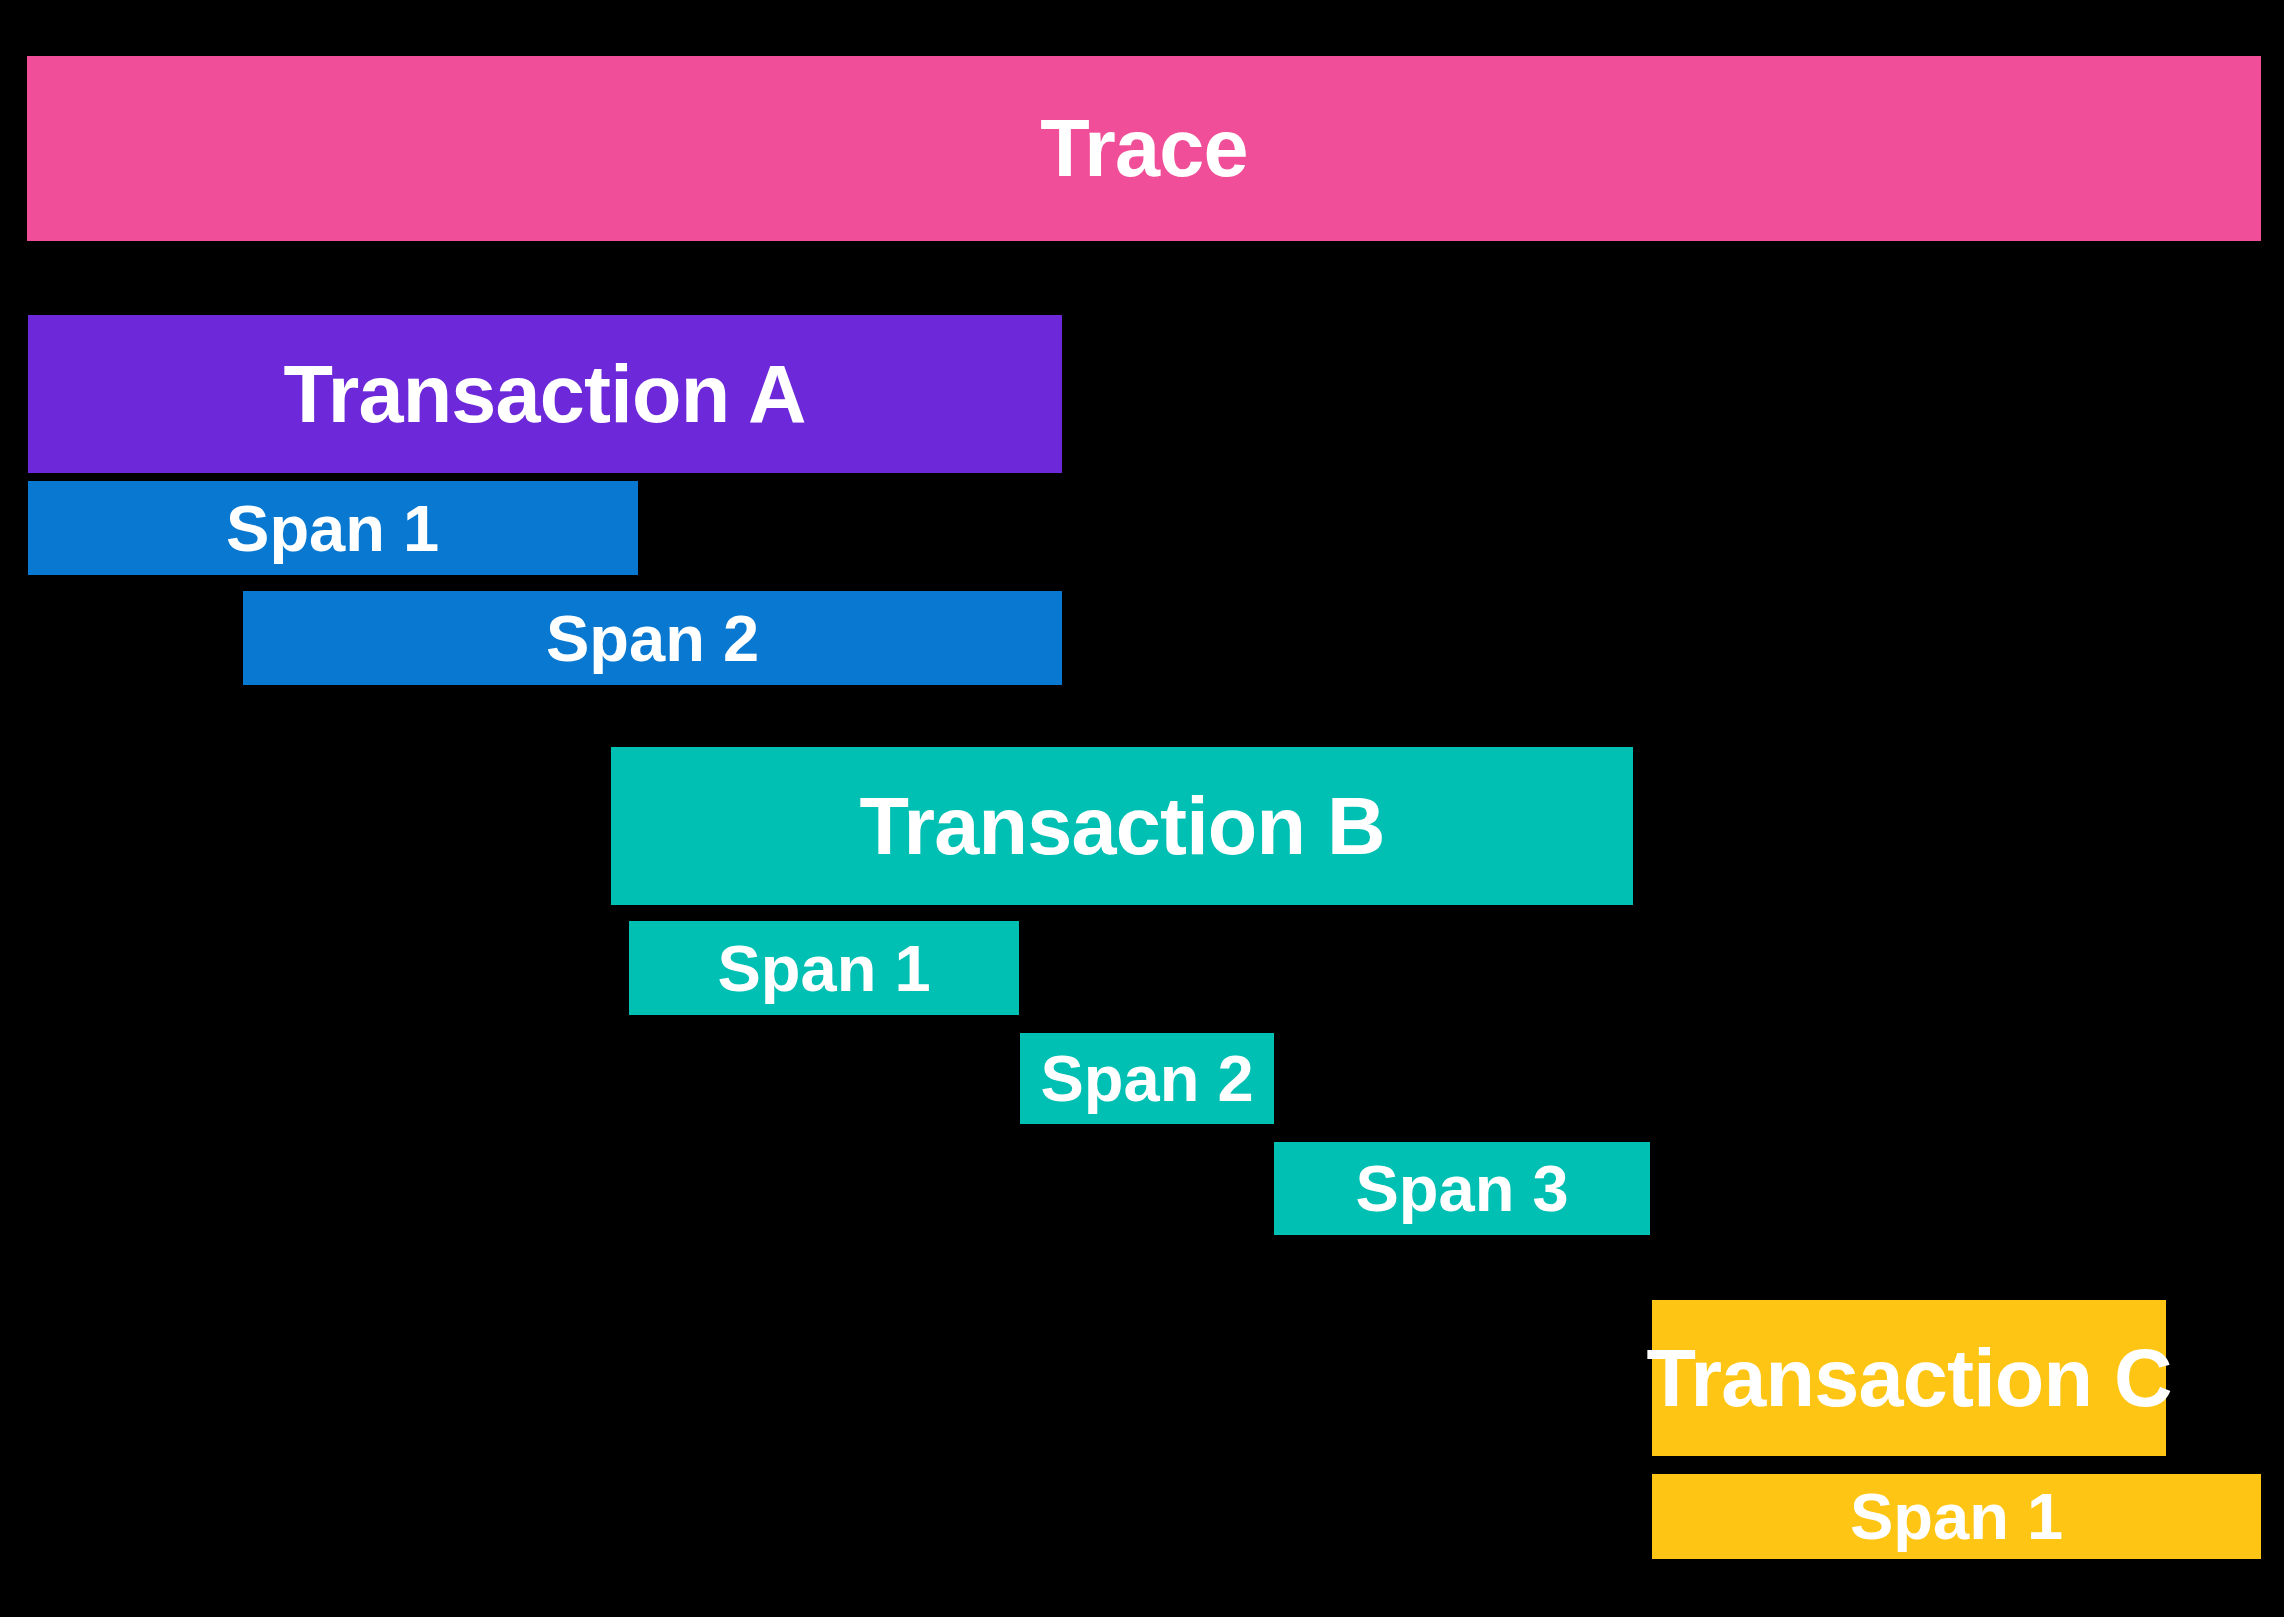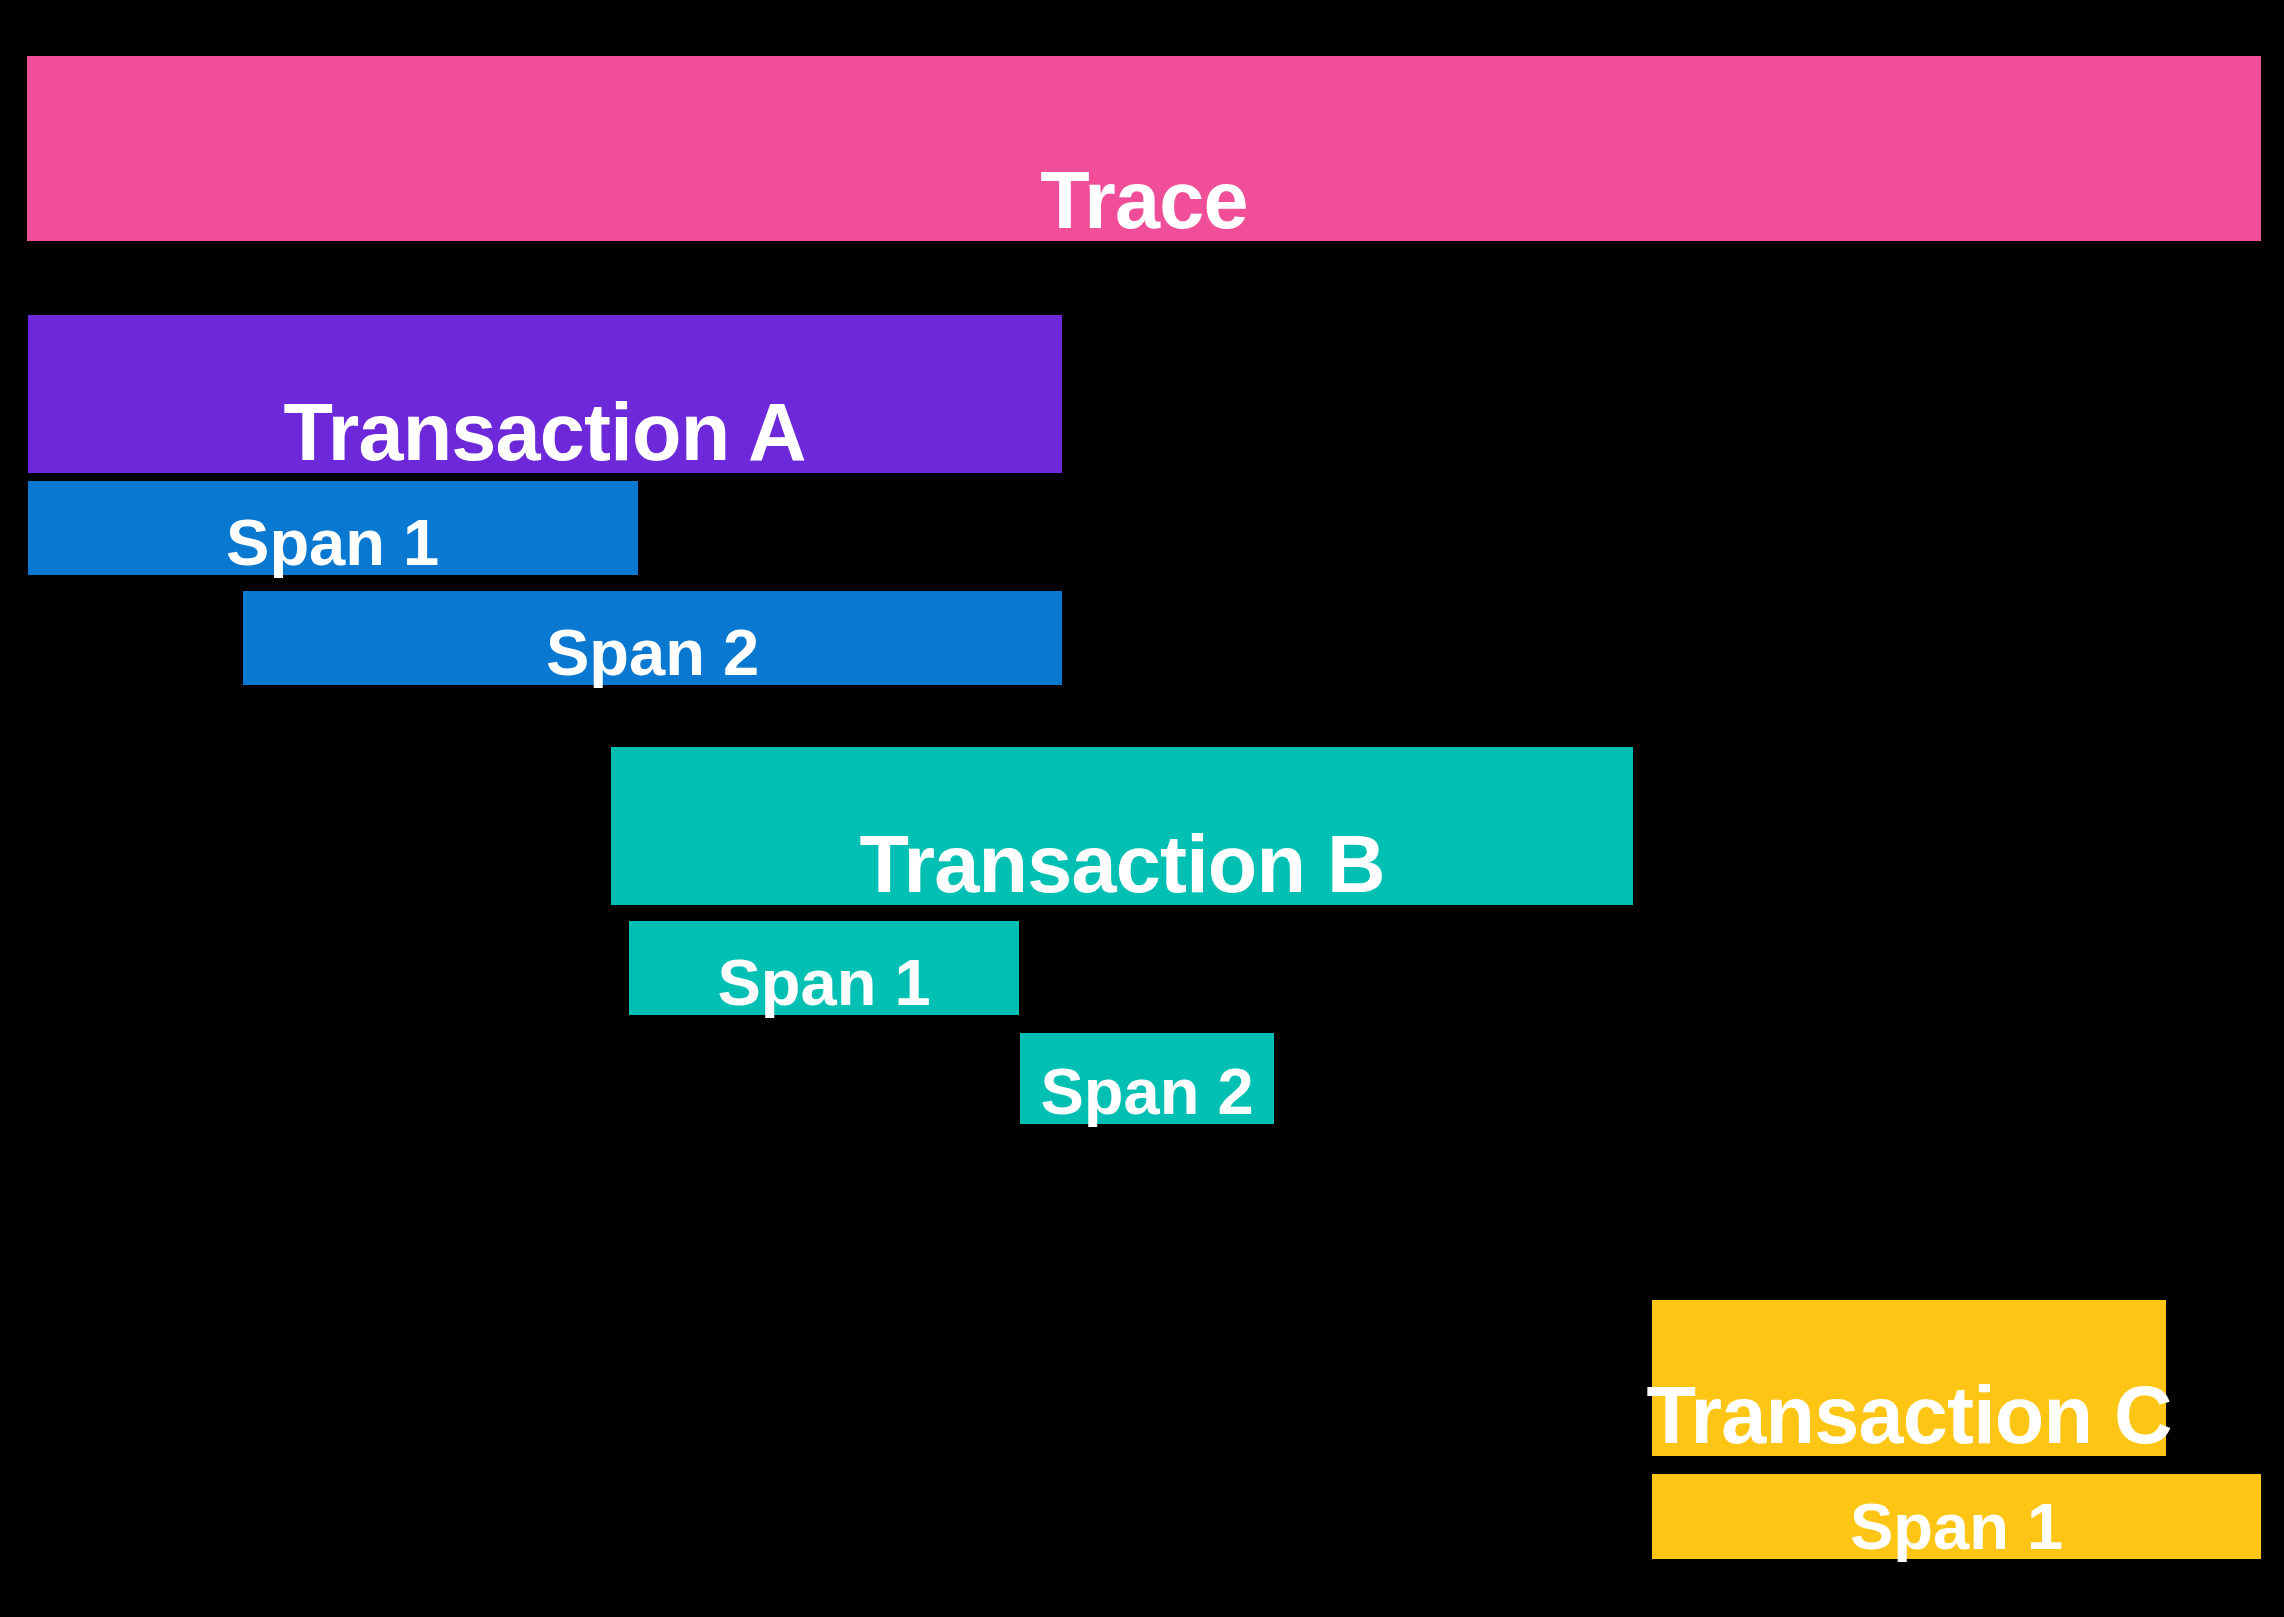--- a/index.html
+++ b/index.html
@@ -15,21 +15,21 @@
   }
   .canvas {
     position: relative;
     width: 2284px;
     height: 1618px;
     background: #000000;
   }
   .bar {
     position: absolute;
     display: flex;
-    align-items: flex-end;
+    align-items: center;
     justify-content: center;
     box-sizing: border-box;
   }
   .label {
     color: #FFFFFF;
     font-weight: 600;
     letter-spacing: -0.8px;
     white-space: nowrap;
     line-height: 1;
   }
@@ -74,20 +74,23 @@
   </div>
 
   <div class="bar pos-txb-span1" style="background: rgb(0, 191, 179);">
     <span class="label t-sm">Span 1</span>
   </div>
 
   <div class="bar pos-txb-span2" style="background: rgb(0, 191, 179);">
     <span class="label t-sm">Span 2</span>
   </div>
 
+  <div class="bar pos-txb-span3" style="background: rgb(0, 191, 179);">
+    <span class="label t-sm">Span 3</span>
+  </div>
 
   <div class="bar pos-txc" style="background: rgb(254, 197, 20);">
     <span class="label t-lg">Transaction C</span>
   </div>
 
   <div class="bar pos-txc-span1" style="background: rgb(254, 197, 20);">
     <span class="label t-sm">Span 1</span>
   </div>
 
 </div>

